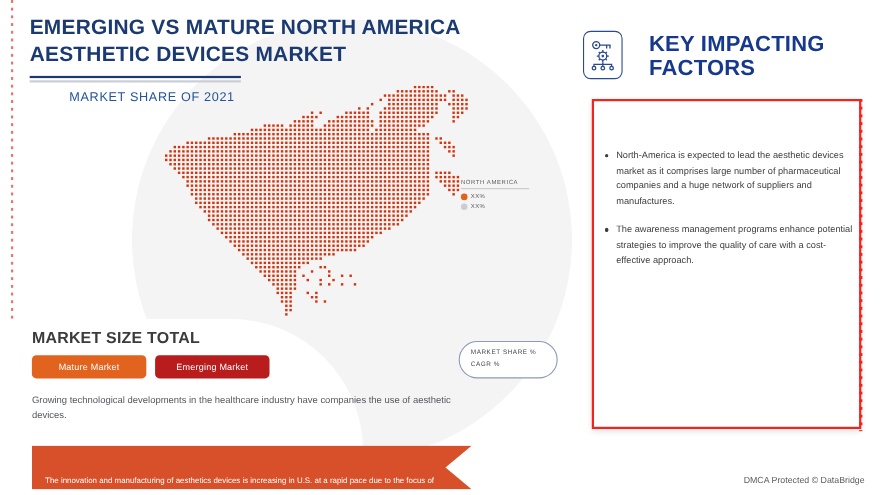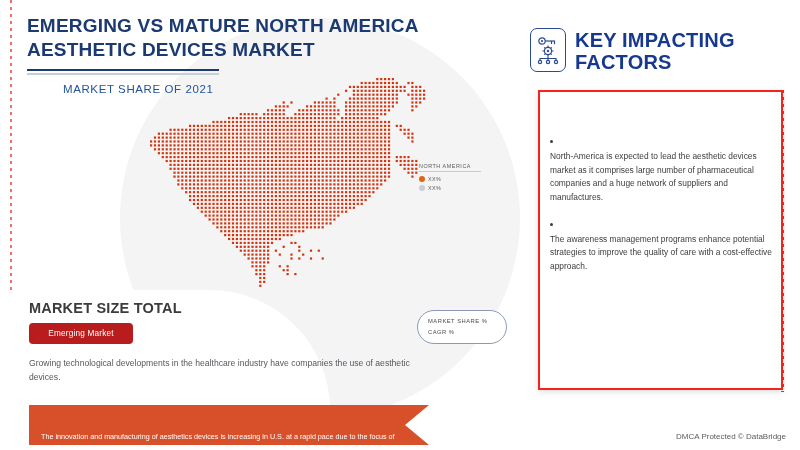--- a/index.html
+++ b/index.html
@@ -95,21 +95,21 @@
     clip-path: polygon(0 0, 100% 0, 94% 50%, 100% 100%, 0 100%);
     display: flex; align-items: center;
   }
   .banner p {
     color: #fff; font-size: 7.2px; line-height: 1.65; padding: 0 34px 0 12px; margin-top: 36px;
   }
 
   
   .panel-head {
     position: absolute; left: 530px; top: 28px;
-    display: flex; align-items: flex-start; gap: 9px;
+    display: flex; align-items: flex-start; gap: 24px;
   }
   .key-icon {
     width: 36px; height: 44px; border: 1.4px solid #2a4b91; border-radius: 7px;
     display: flex; align-items: center; justify-content: center; flex: none;
     background: #fff;
   }
   .panel-title {
     color: #16398e; font-size: 20px; font-weight: bold;
     line-height: 1.12; letter-spacing: .2px; text-transform: uppercase;
     padding-top: 1px;
@@ -119,21 +119,21 @@
     position: absolute; left: 538px; top: 90px; width: 245px; height: 300px;
     border: 2.5px solid #f5231c; background: #fff;
     box-shadow: 0 2px 6px rgba(0,0,0,.13);
   }
   .factor-box .fade-right {
     position: absolute; right: -2.5px; top: -2.5px; width: 3px; height: 302px;
     background-image: linear-gradient(to bottom, #f5231c 0 3px, transparent 3px 7px);
     background-size: 3px 7px;
   }
   .bullets { position: absolute; left: 550px; top: 135px; width: 228px; }
-  .bullet { display: flex; gap: 7px; margin-bottom: 13px; flex-direction: column; }
+  .bullet { display: flex; gap: 7px; margin-bottom: 13px; }
   .bullet .dot {
     width: 3.2px; height: 3.2px; border-radius: 50%; background: #3c3c3c;
     flex: none; margin-top: 5px;
   }
   .bullet p { font-size: 8.4px; line-height: 1.62; color: #3c3c3c; }
 
   .footer {
     position: absolute; right: 14px; top: 432px;
     font-size: 8px; color: #5c5c5c;
   }
@@ -2001,20 +2001,21 @@
     </div>
   </div>
 
   <div class="pill">
     <div>MARKET SHARE %</div>
     <div>CAGR %</div>
   </div>
 
   <div class="mst-title">MARKET SIZE TOTAL</div>
   <div class="chips">
+    <div class="chip mature">Mature Market</div>
     <div class="chip emerging">Emerging Market</div>
   </div>
 
   <div class="body-copy">Growing technological developments in the healthcare industry have companies the use of aesthetic devices.</div>
 
   <div class="banner">
     <p>The innovation and manufacturing of aesthetics devices is increasing in U.S. at a rapid pace due to the focus of government bodies of several countries on providing advanced healthcare facilities to their population</p>
   </div>
 
   <div class="panel-head">

